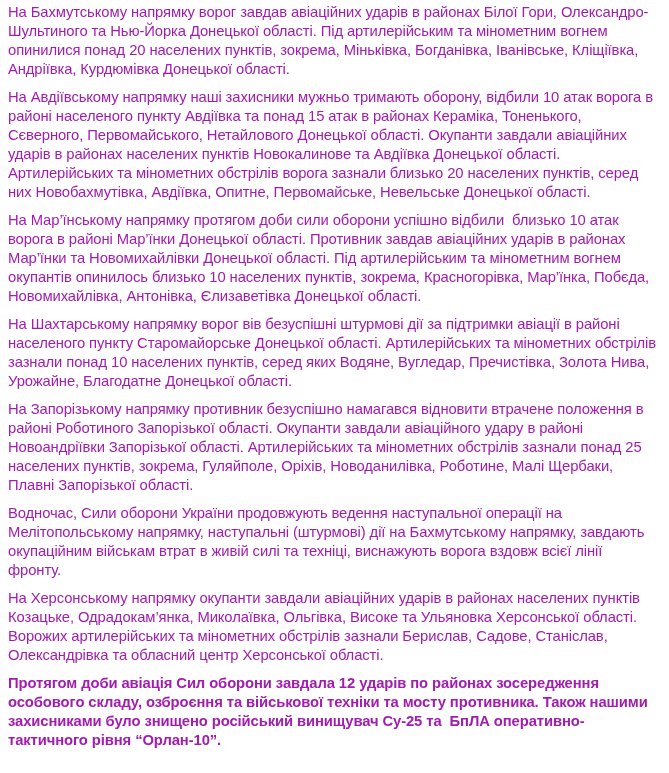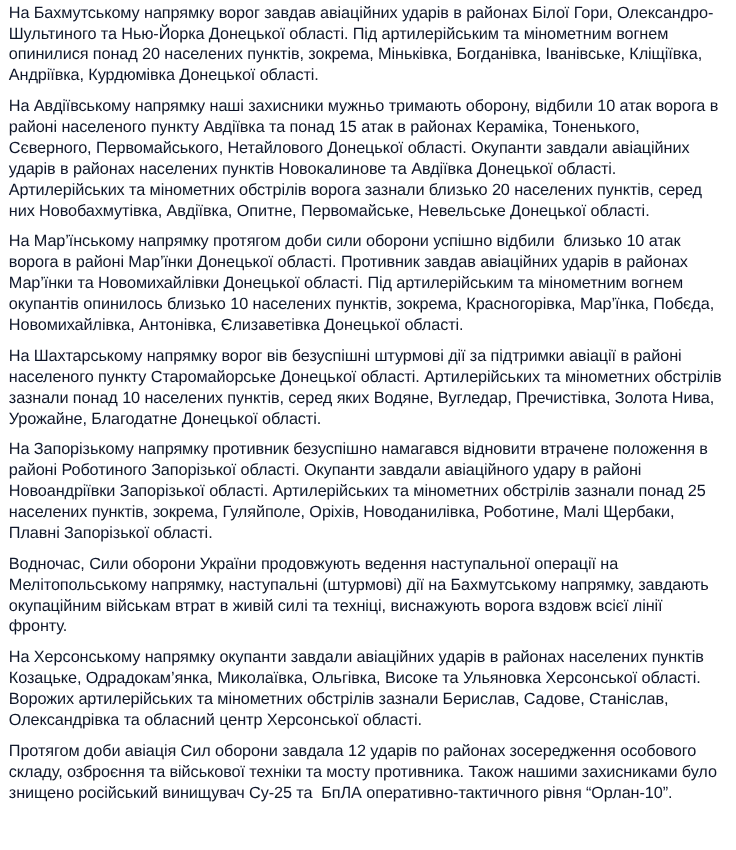--- a/index.html
+++ b/index.html
@@ -9,29 +9,30 @@
   }
   .report {
     box-sizing: border-box;
     width: 669px;
     min-height: 773px;
     padding: 3px 10px 6px 8px;
     font-family: "Liberation Sans", "DejaVu Sans", sans-serif;
     font-size: 14.8px;
     line-height: 19px;
     letter-spacing: -0.1px;
-    color: #0f172a;
+    color: #a21caf;
     background: #ffffff;
   }
   .report p {
     margin: 0 0 9px 0;
     white-space: pre-wrap; 
   }
   .report p:last-child {
     margin-bottom: 4px;
+    font-weight: bold;
   }
 </style>
 </head>
 <body>
 
 <div class="report">
   <p>На Бахмутському напрямку ворог завдав авіаційних ударів в районах Білої Гори, Олександро-Шультиного та Нью-Йорка Донецької області. Під артилерійським та мінометним вогнем опинилися понад 20 населених пунктів, зокрема, Міньківка, Богданівка, Іванівське, Кліщіївка, Андріївка, Курдюмівка Донецької області.</p>
   <p>На Авдіївському напрямку наші захисники мужньо тримають оборону, відбили 10 атак ворога в районі населеного пункту Авдіївка та понад 15 атак в районах Кераміка, Тоненького, Сєверного, Первомайського, Нетайлового Донецької області. Окупанти завдали авіаційних ударів в районах населених пунктів Новокалинове та Авдіївка Донецької області. Артилерійських та мінометних обстрілів ворога зазнали близько 20 населених пунктів, серед них Новобахмутівка, Авдіївка, Опитне, Первомайське, Невельське Донецької області.</p>
   <p>На Мар’їнському напрямку протягом доби сили оборони успішно відбили  близько 10 атак ворога в районі Мар’їнки Донецької області. Противник завдав авіаційних ударів в районах Мар’їнки та Новомихайлівки Донецької області. Під артилерійським та мінометним вогнем окупантів опинилось близько 10 населених пунктів, зокрема, Красногорівка, Мар’їнка, Побєда, Новомихайлівка, Антонівка, Єлизаветівка Донецької області.</p>
   <p>На Шахтарському напрямку ворог вів безуспішні штурмові дії за підтримки авіації в районі населеного пункту Старомайорське Донецької області. Артилерійських та мінометних обстрілів зазнали понад 10 населених пунктів, серед яких Водяне, Вугледар, Пречистівка, Золота Нива, Урожайне, Благодатне Донецької області.</p>

